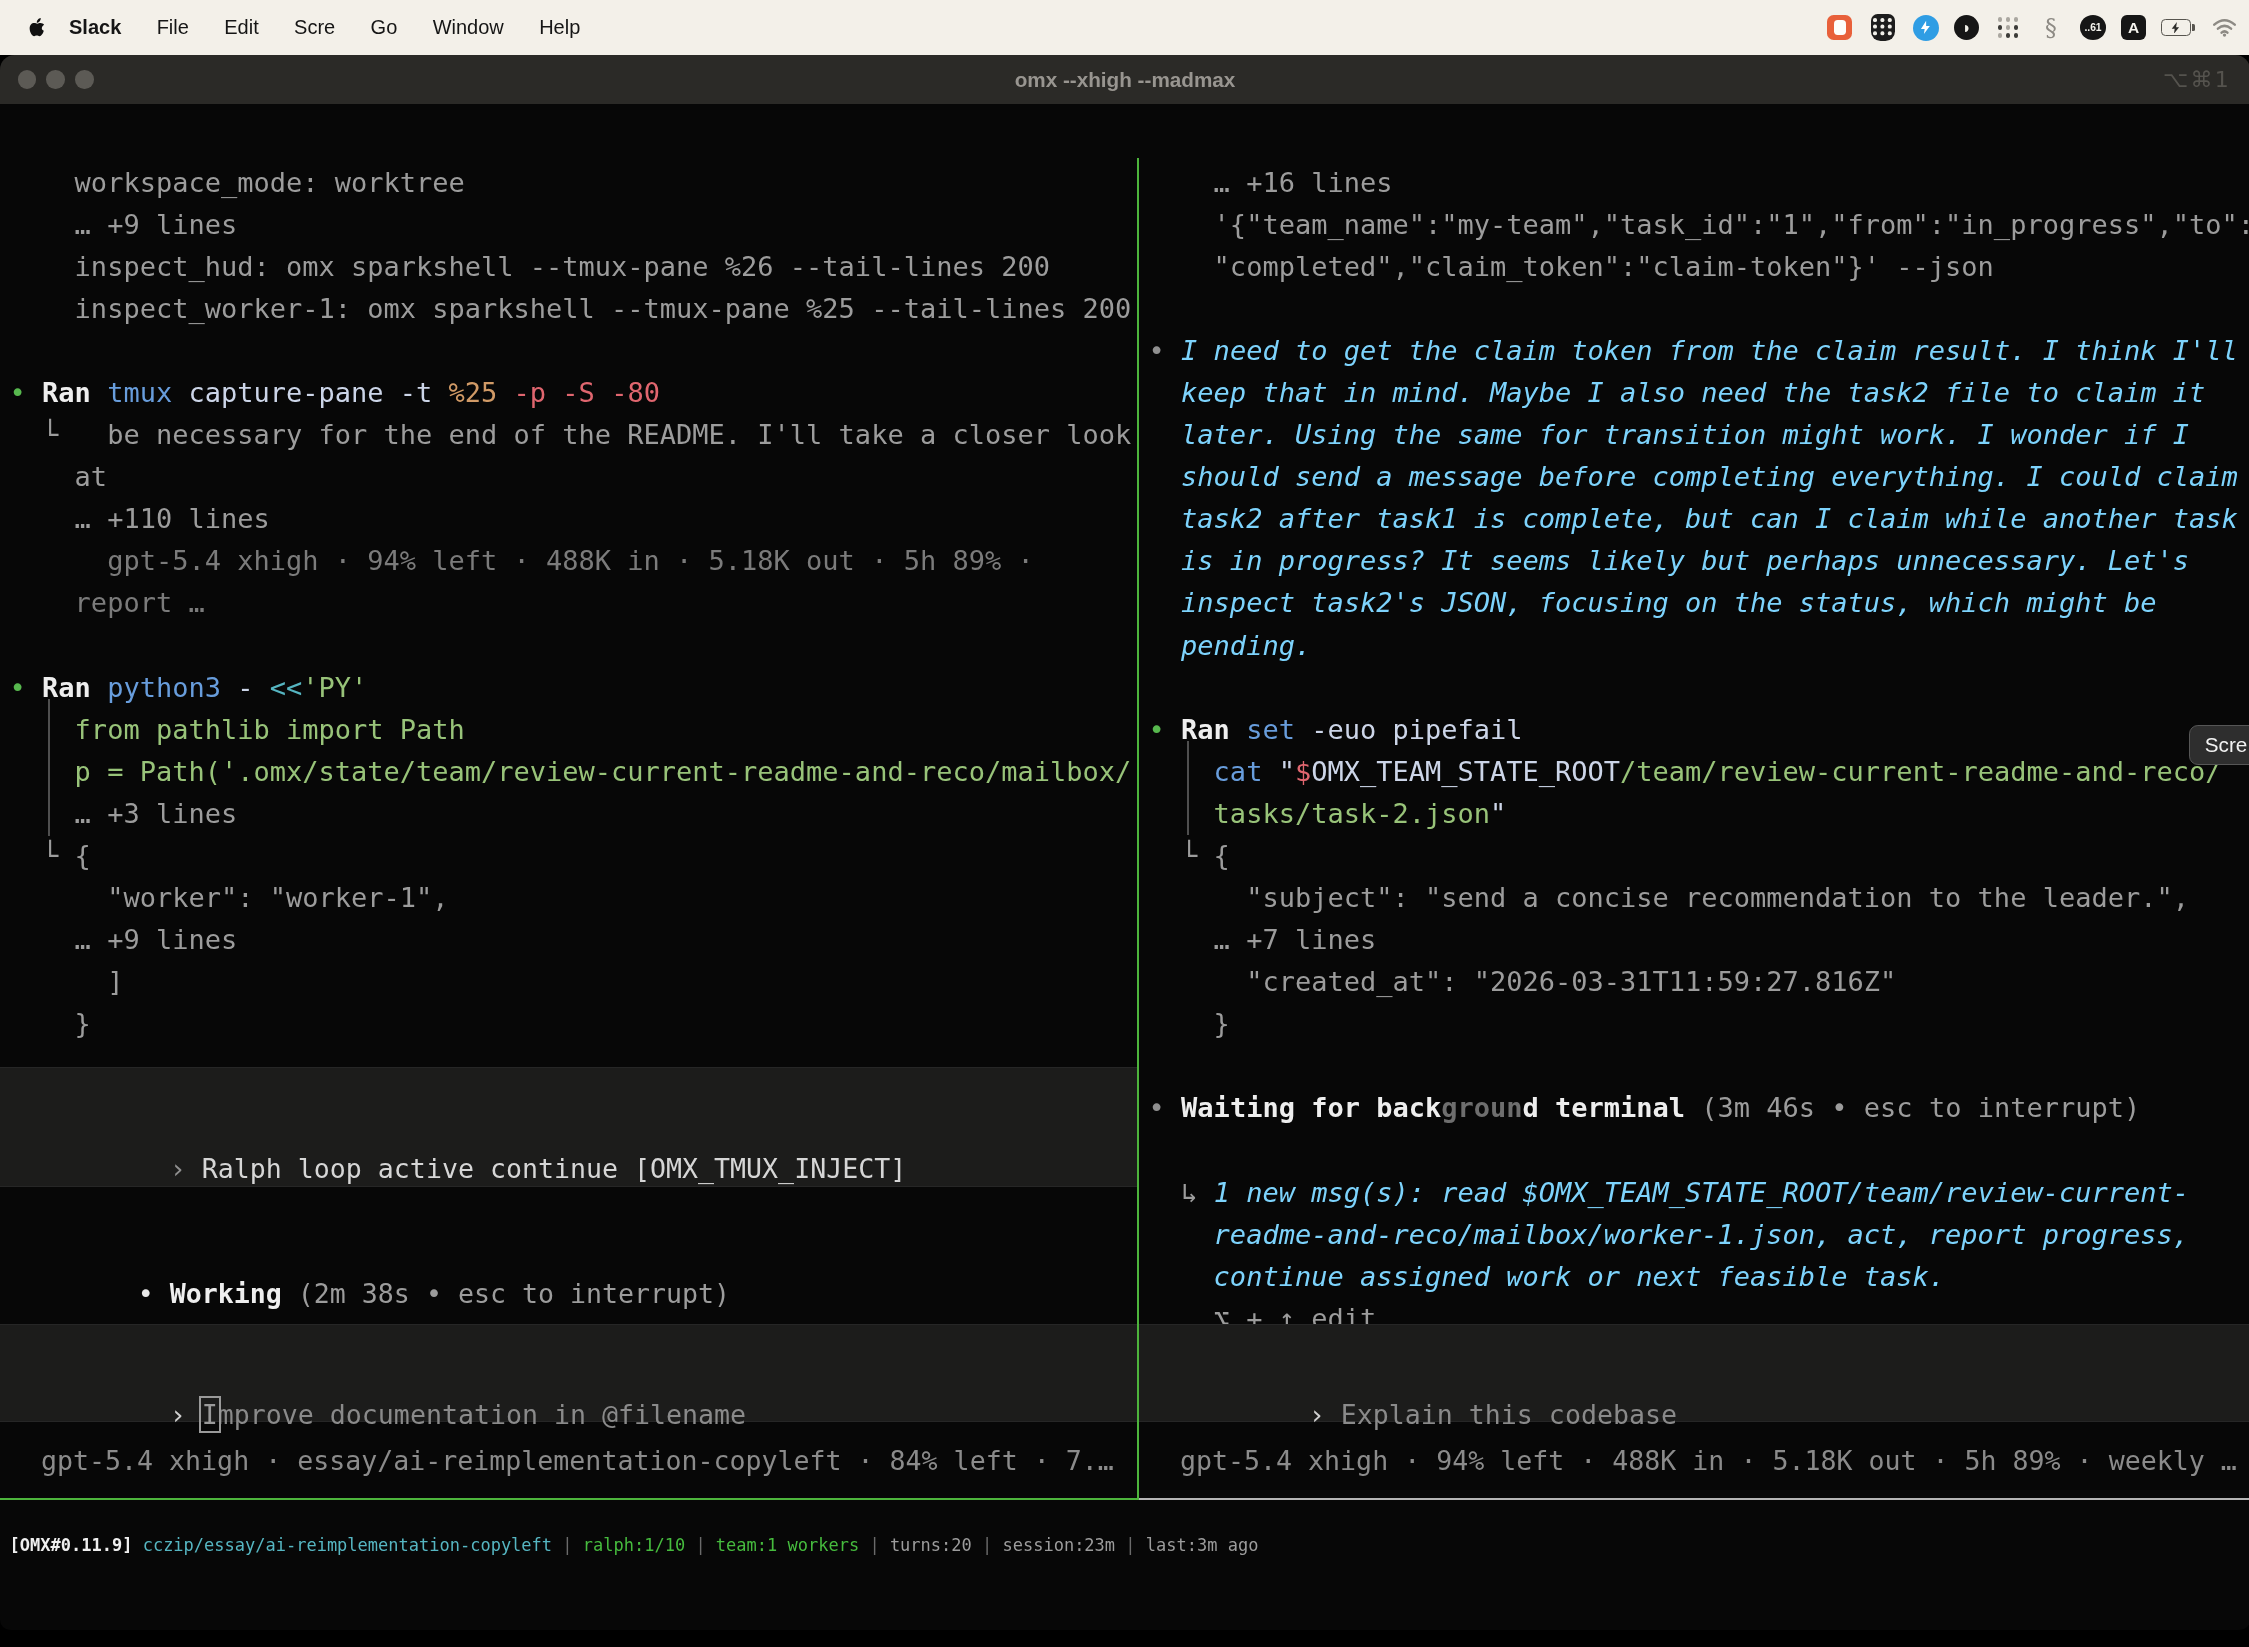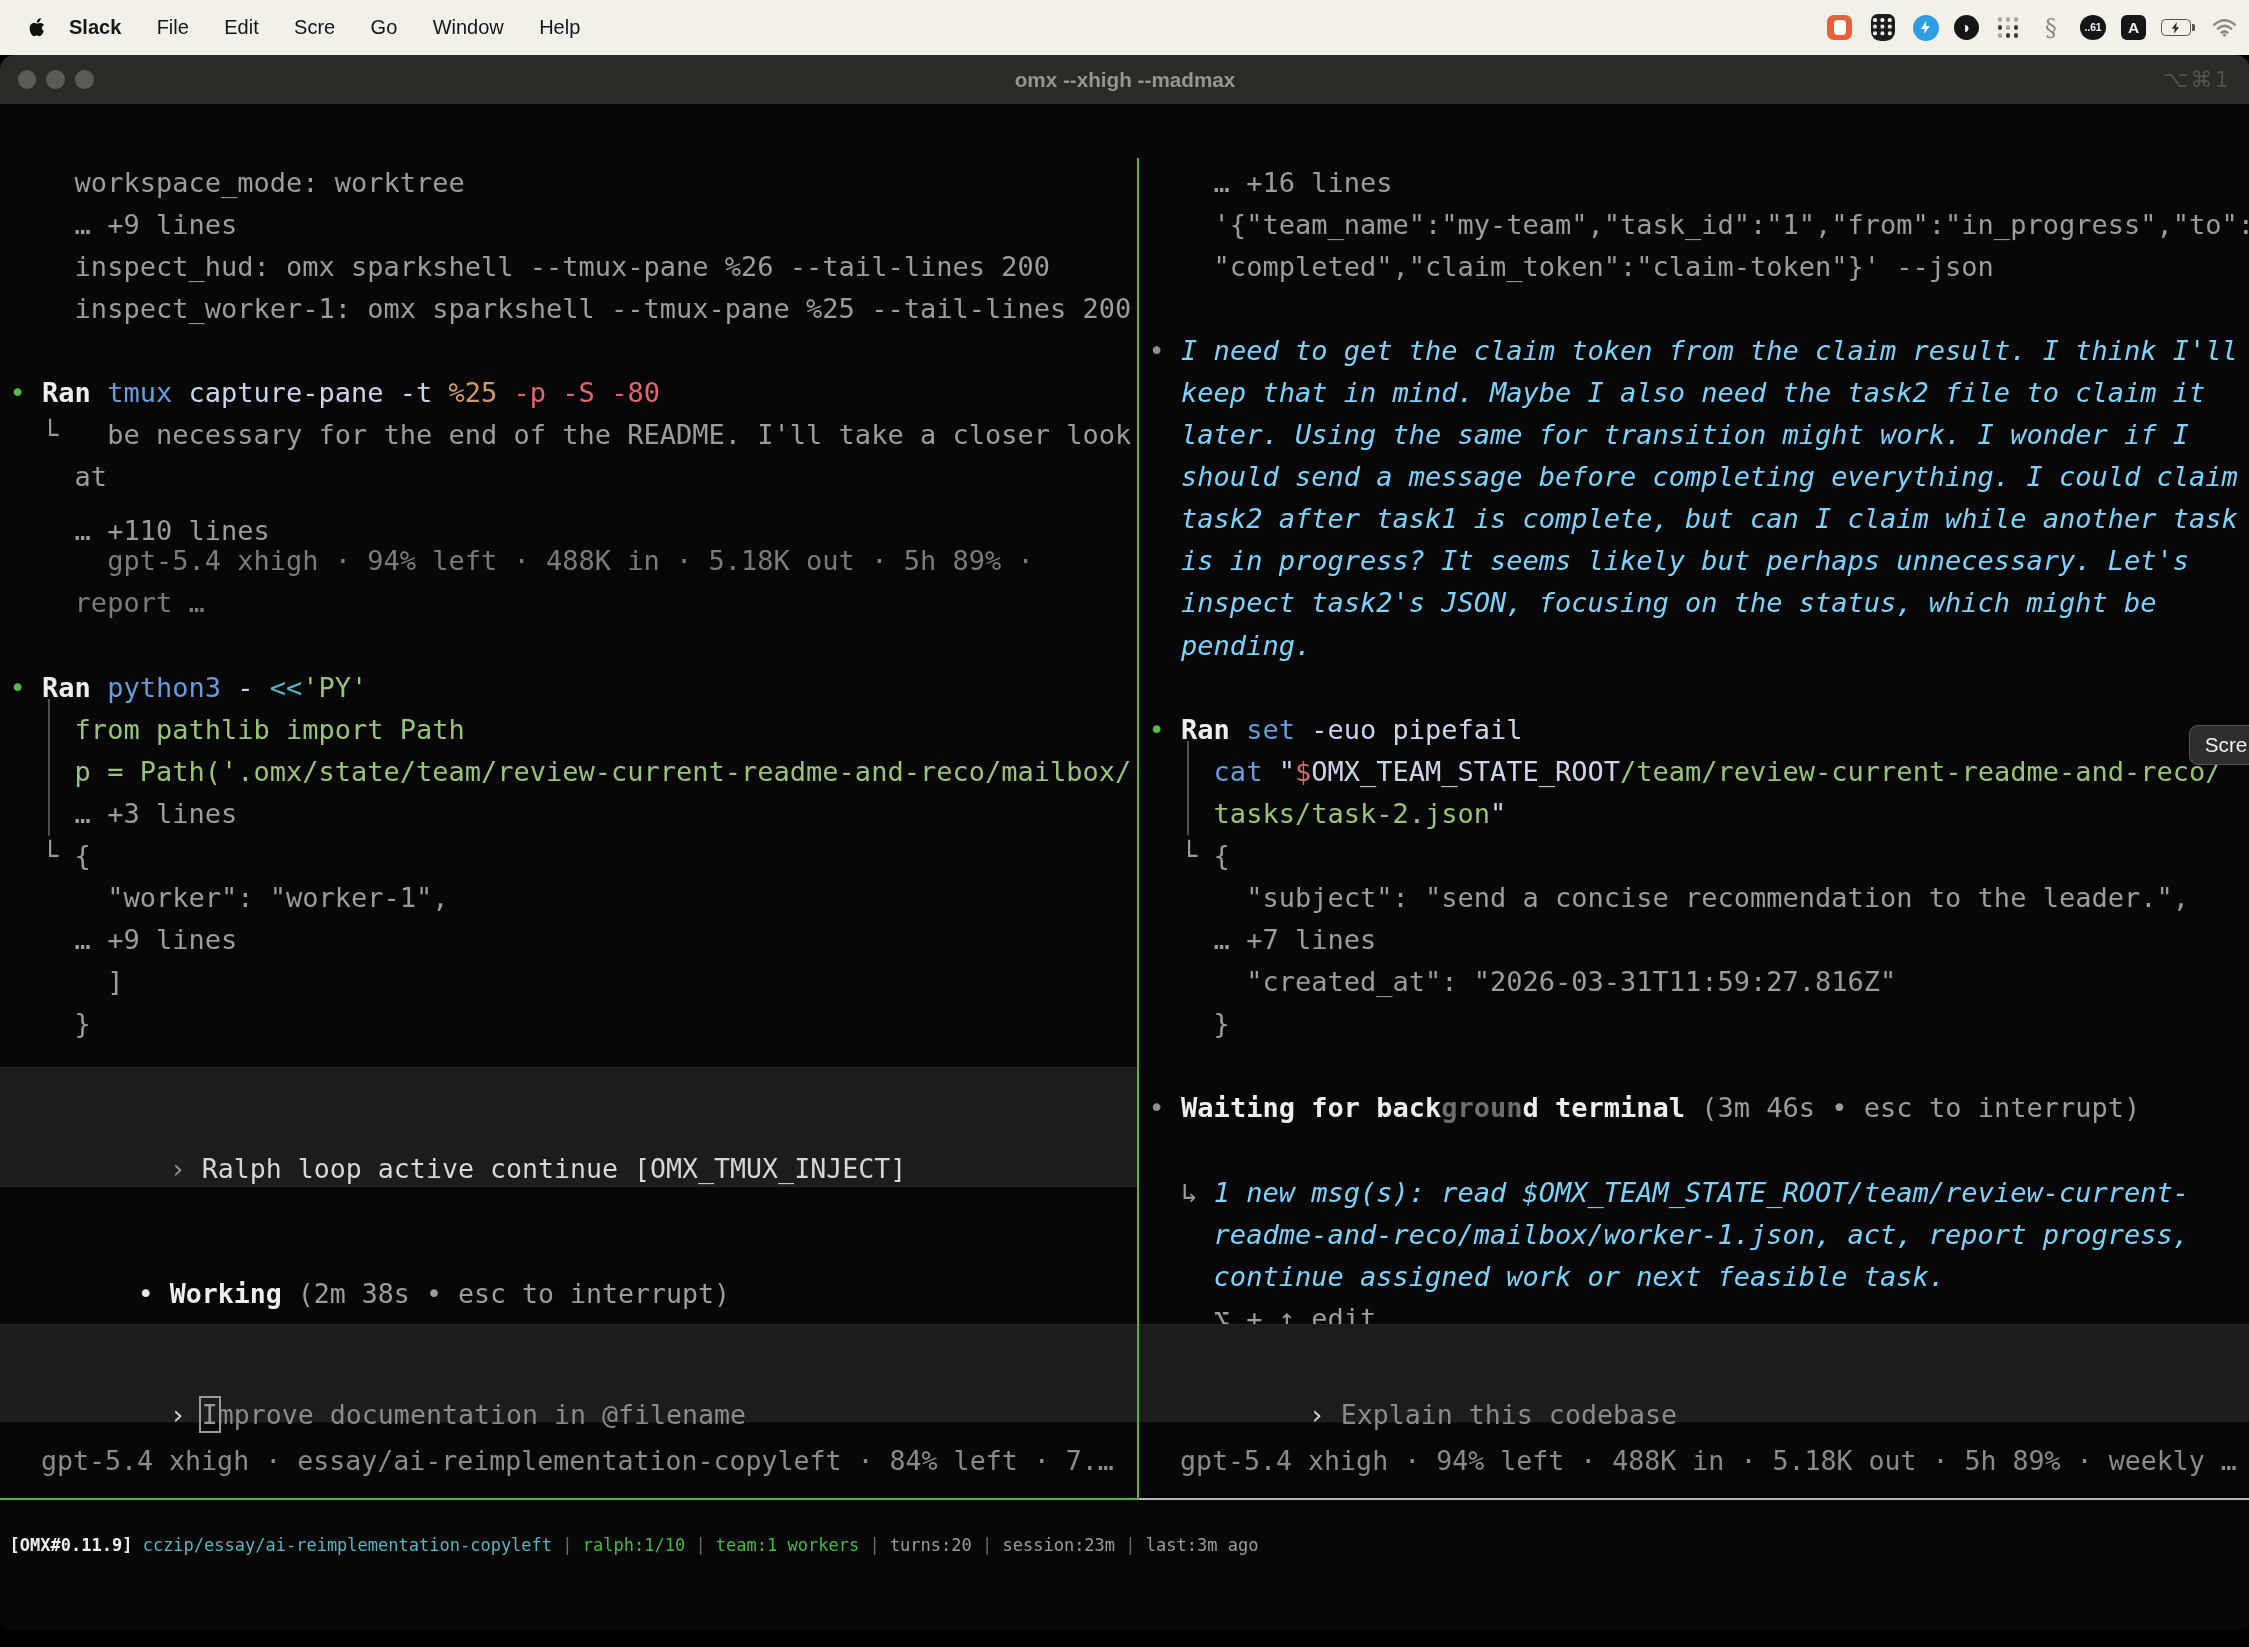--- a/index.html
+++ b/index.html
@@ -153,21 +153,21 @@
     <div id="left-pane" class="pane">
       <div id="left-rows">
           <div class="trow" style="top: 3.7px;"><span class="seg-gray">    workspace_mode: worktree</span></div>
           <div class="trow" style="top: 46px;"><span class="seg-gray">    … +9 lines</span></div>
           <div class="trow" style="top: 88px;"><span class="seg-gray">    inspect_hud: omx sparkshell --tmux-pane %26 --tail-lines 200</span></div>
           <div class="trow" style="top: 130px;"><span class="seg-gray">    inspect_worker-1: omx sparkshell --tmux-pane %25 --tail-lines 200</span></div>
           <div class="trow" style="top: 172px;"></div>
           <div class="trow" style="top: 214px;"><span class="seg-bullet">• </span><span class="seg-whitebold">Ran </span><span class="seg-blue">tmux </span><span class="seg-lav">capture-pane </span><span class="seg-lav">-t </span><span class="seg-orange">%25 </span><span class="seg-pink">-p </span><span class="seg-pink">-S </span><span class="seg-pink">-80</span></div>
           <div class="trow" style="top: 256px;"><span class="seg-gray">  └   be necessary for the end of the README. I'll take a closer look</span></div>
           <div class="trow" style="top: 298px;"><span class="seg-gray">    at</span></div>
-          <div class="trow" style="top: 352px;"><span class="seg-gray">    … +110 lines</span></div>
+          <div class="trow" style="top: 340px;"><span class="seg-gray">    … +110 lines</span></div>
           <div class="trow" style="top: 382px;"><span class="seg-dim">      gpt-5.4 xhigh · 94% left · 488K in · 5.18K out · 5h 89% ·</span></div>
           <div class="trow" style="top: 424px;"><span class="seg-dim">    report …</span></div>
           <div class="trow" style="top: 467px;"></div>
           <div class="trow" style="top: 509px;"><span class="seg-bullet">• </span><span class="seg-whitebold">Ran </span><span class="seg-blue">python3 </span><span class="seg-lav">- </span><span class="seg-teal">&lt;&lt;</span><span class="seg-green">'PY'</span></div>
           <div class="trow" style="top: 551px;"><span class="seg-green">    from pathlib import Path</span></div>
           <div class="trow" style="top: 593px;"><span class="seg-green">    p = Path('.omx/state/team/review-current-readme-and-reco/mailbox/</span></div>
           <div class="trow" style="top: 635px;"><span class="seg-gray">    … +3 lines</span></div>
           <div class="trow" style="top: 677px;"><span class="seg-gray">  └ {</span></div>
           <div class="trow" style="top: 719px;"><span class="seg-gray">      "worker": "worker-1",</span></div>
           <div class="trow" style="top: 761px;"><span class="seg-gray">    … +9 lines</span></div>

